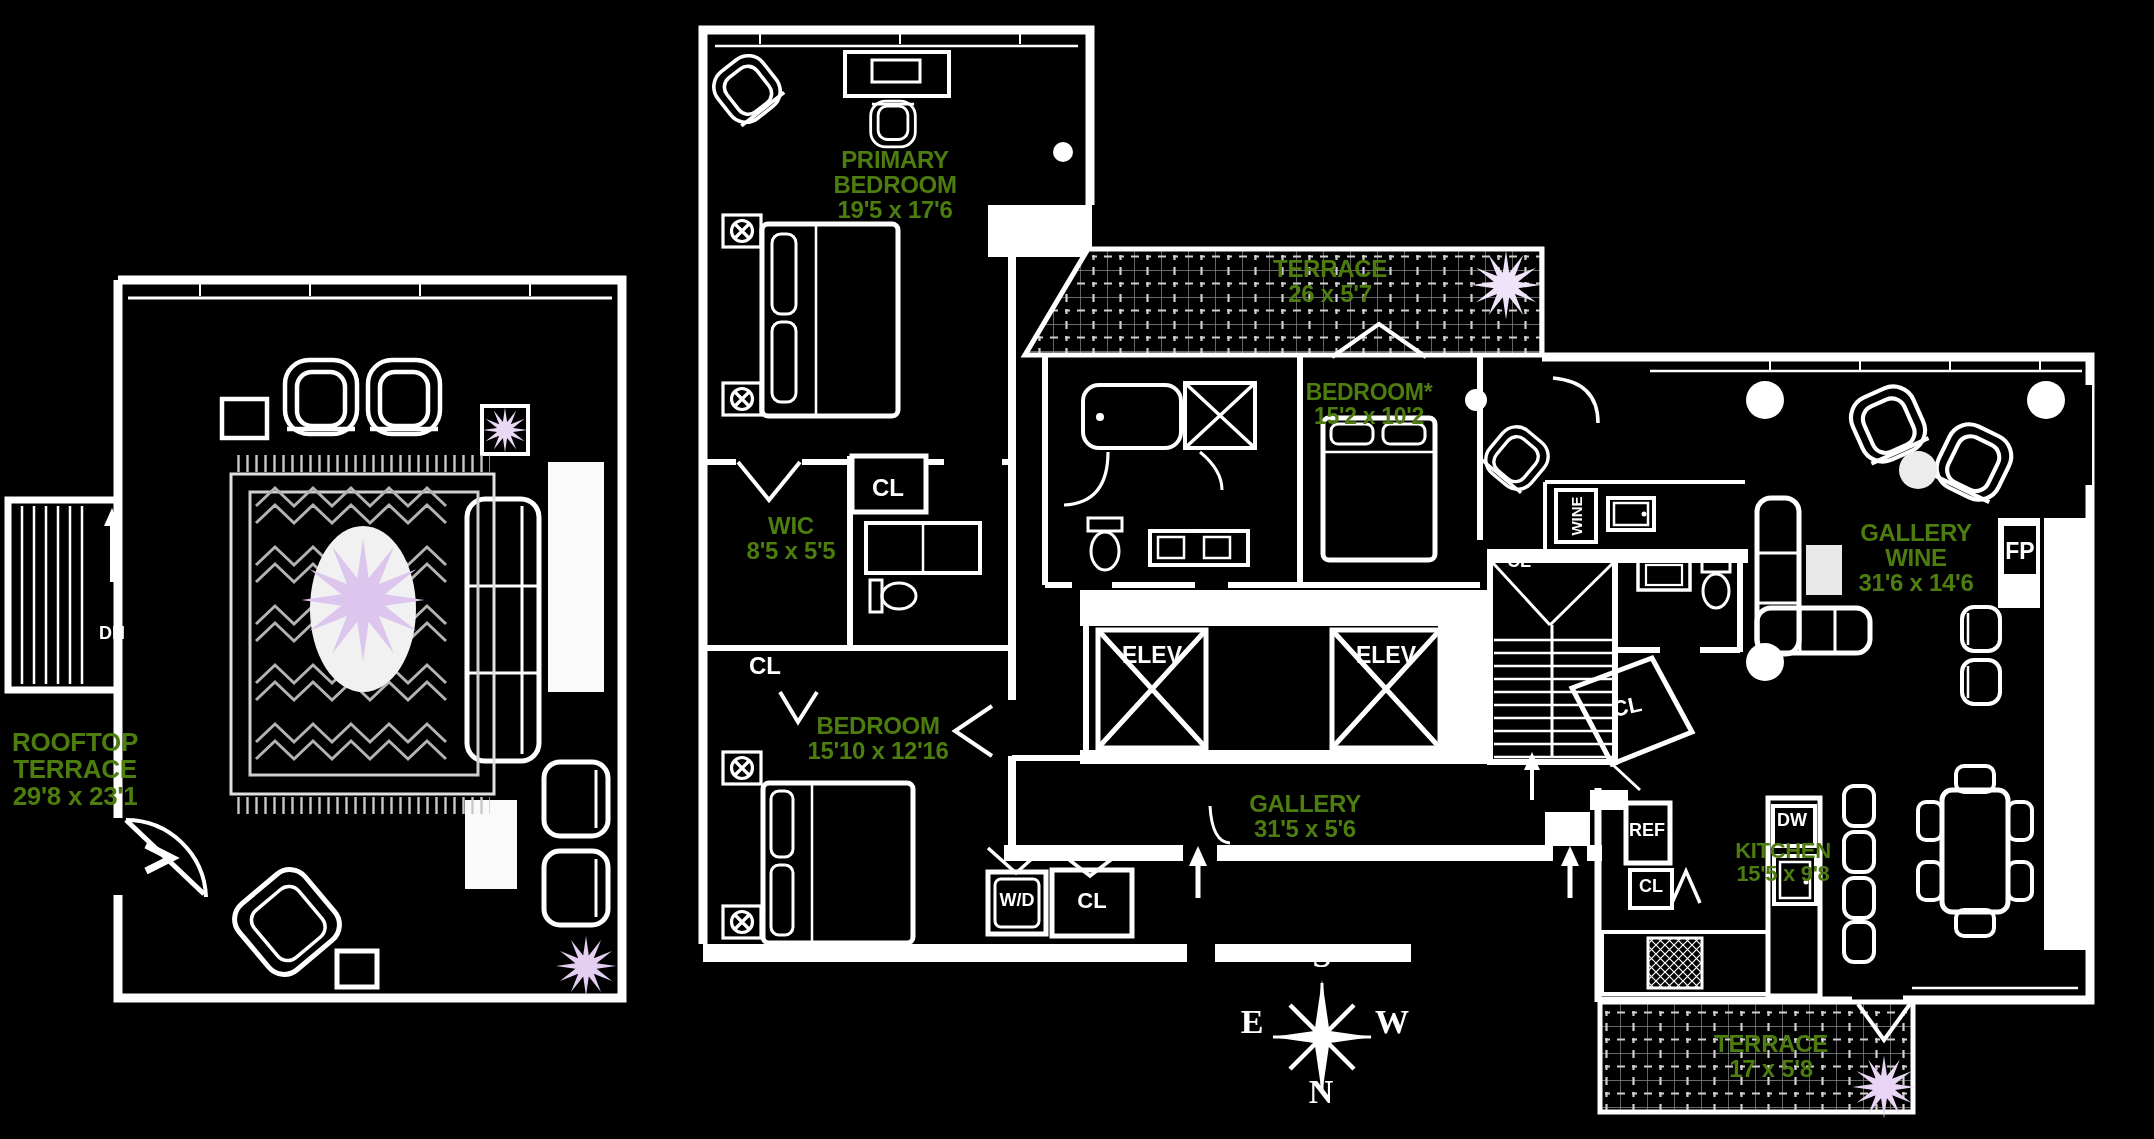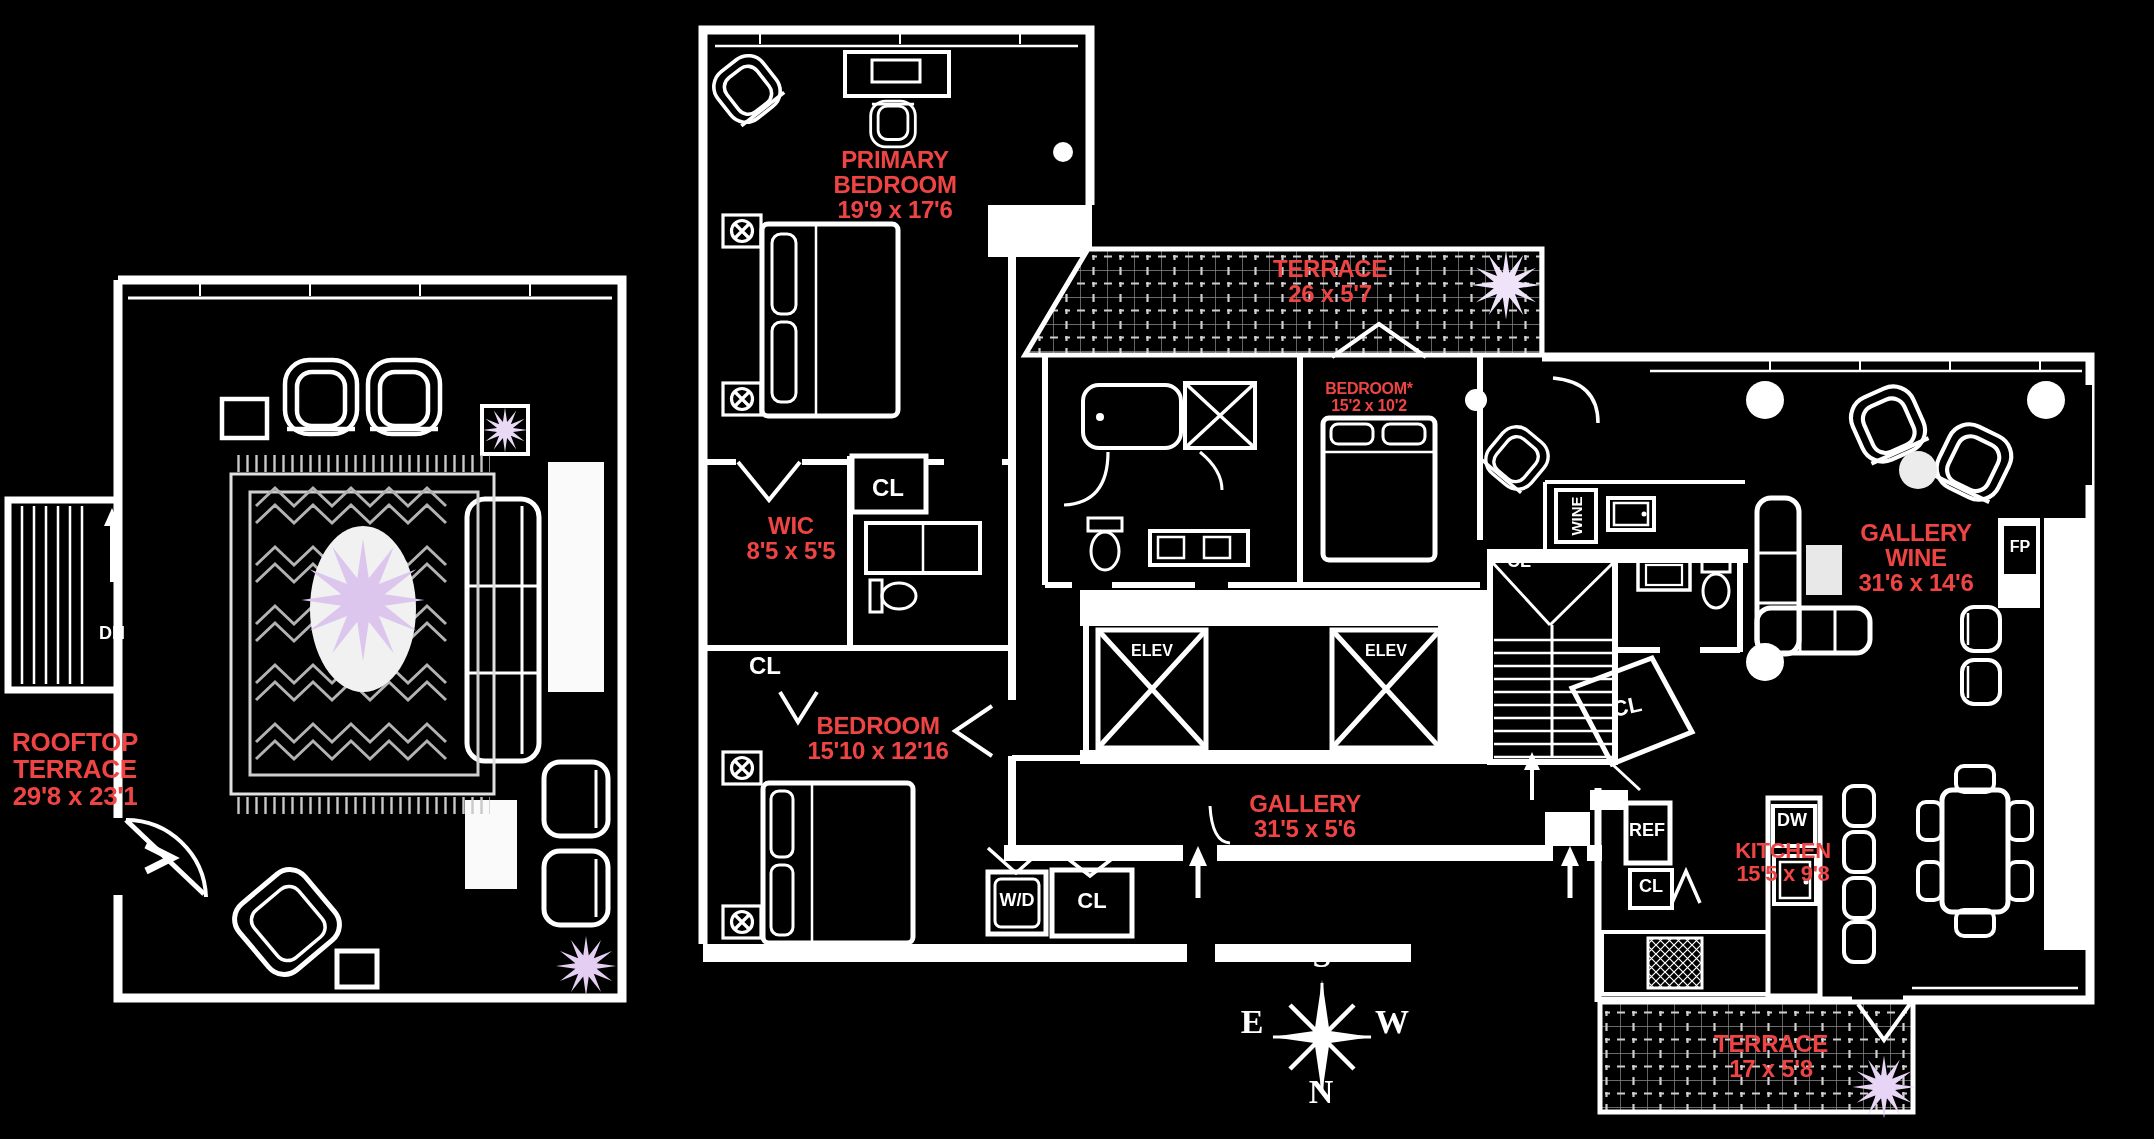--- a/index.html
+++ b/index.html
@@ -1,21 +1,21 @@
 <!DOCTYPE html>
 <html><head>
 <meta charset="utf-8">
 <style>
   html,body{margin:0;padding:0;background:#000;}
   #plan{position:relative;width:2154px;height:1139px;background:#000;overflow:hidden;
         font-family:"Liberation Sans",sans-serif;}
   #plan svg{position:absolute;left:0;top:0;z-index:1;}
-  .lbl{position:absolute;z-index:2;transform:translateX(-50%);text-align:center;color:#ef4444;
+  .lbl{position:absolute;z-index:2;transform:translateX(-50%);text-align:center;color:#4d7c0f;
        font-weight:800;letter-spacing:-0.3px;line-height:1.04;white-space:nowrap;}
-  .s26{font-size:26px;} .s24{font-size:24px;} .s22{font-size:22px;} .s20{font-size:16px;}
+  .s26{font-size:26px;} .s24{font-size:24px;} .s22{font-size:22px;} .s20{font-size:23px;}
   .s18{font-size:18px;} .s15{font-size:15px;}
   .tag{position:absolute;z-index:2;transform:translateX(-50%);color:#fff;font-weight:800;
        letter-spacing:0;white-space:nowrap;}
   .rot{transform:translate(-50%,-50%) rotate(-90deg);}
   .tilt{transform:translateX(-50%) rotate(-12deg);}
   .cmp{position:absolute;z-index:2;transform:translate(-50%,-50%);color:#fff;
        font-family:"Liberation Serif",serif;font-weight:600;font-size:34px;}
 </style>
 </head>
 <body>
@@ -355,21 +355,21 @@
 <div class="lbl s26" style="left:75px;top:729px">
   <div>ROOFTOP</div>
       <div>TERRACE</div>
   <div class="dims">29'8 x 23'1</div>
 </div>
 <div class="tag s18" style="left:112px;top:623px">DN</div>
 
 <div class="lbl s24" style="left:895px;top:148px">
   <div>PRIMARY</div>
       <div>BEDROOM</div>
-  <div class="dims">19'9 x 17'6</div>
+  <div class="dims">19'5 x 17'6</div>
 </div>
 
 <div class="lbl s24" style="left:1330px;top:257px">
   <div>TERRACE</div>
       <div class="dims">26 x 5'7</div>
 </div>
 
 <div class="lbl s20" style="left:1369px;top:381px">
   <div>BEDROOM*</div>
       <div class="dims">15'2 x 10'2</div>

